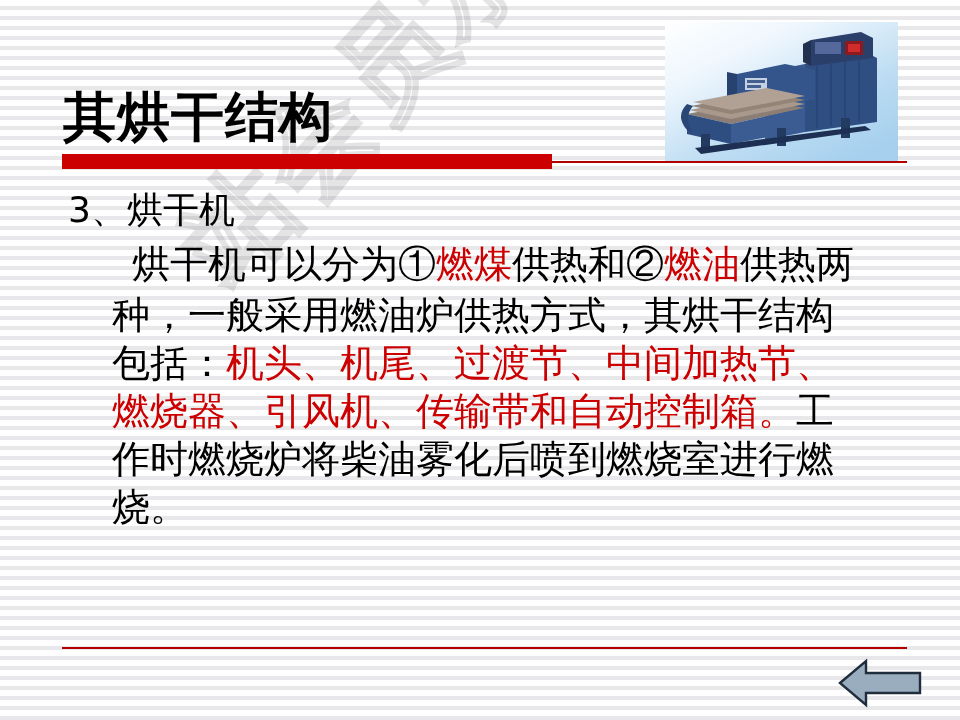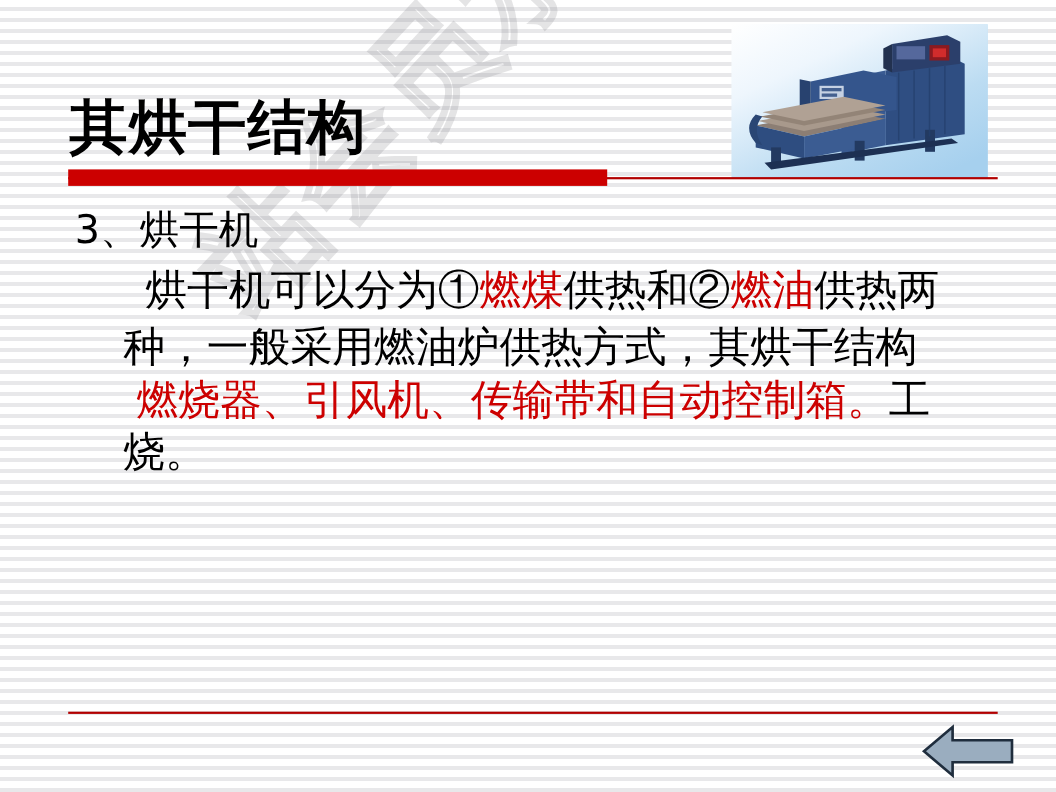--- a/index.html
+++ b/index.html
@@ -181,21 +181,23 @@
   <div id="title">其烘干结构</div>
 
   <div id="rule-title-thin" class="rule-thin" style="background: rgb(178, 0, 0);"></div>
   <div id="rule-title-thick" style="background: rgb(204, 0, 0);"></div>
 
   <div id="heading3"><span class="num">3、</span><span class="cn">烘干机</span></div>
 
   <div id="body">
       <p class="indent"><span>烘干机可以分为①</span><span class="red" style="color: rgb(204, 0, 0);">燃煤</span><span>供热和②</span><span class="red" style="color: rgb(204, 0, 0);">燃油</span><span>供热两</span></p>
       <p><span>种，一般采用燃油炉供热方式，其烘干结构</span></p>
-      <p><span class="red" style="color: rgb(204, 0, 0); margin-left: 12px;">燃烧器、引风机、传输带和自动控制箱。</span><span>工</span></p>
+      <p><span>包括：</span><span class="red" style="color: rgb(204, 0, 0);">机头、机尾、过渡节、中间加热节、</span></p>
+      <p><span class="red" style="color: rgb(204, 0, 0);">燃烧器、引风机、传输带和自动控制箱。</span><span>工</span></p>
+      <p><span>作时燃烧炉将柴油雾化后喷到燃烧室进行燃</span></p>
       <p><span>烧。</span></p>
     </div>
 
   <div id="rule-bottom" class="rule-thin" style="background: rgb(178, 0, 0);"></div>
 
   <div id="nav-arrow">
     <svg width="88" height="52" viewBox="0 0 88 52" xmlns="http://www.w3.org/2000/svg">
       <polygon points="4,26 30,4 30,16 84,16 84,36 30,36 30,48" fill="#9aadbf" stroke="#1f2d3d" stroke-width="2.4" stroke-linejoin="miter"></polygon>
     </svg>
   </div>

